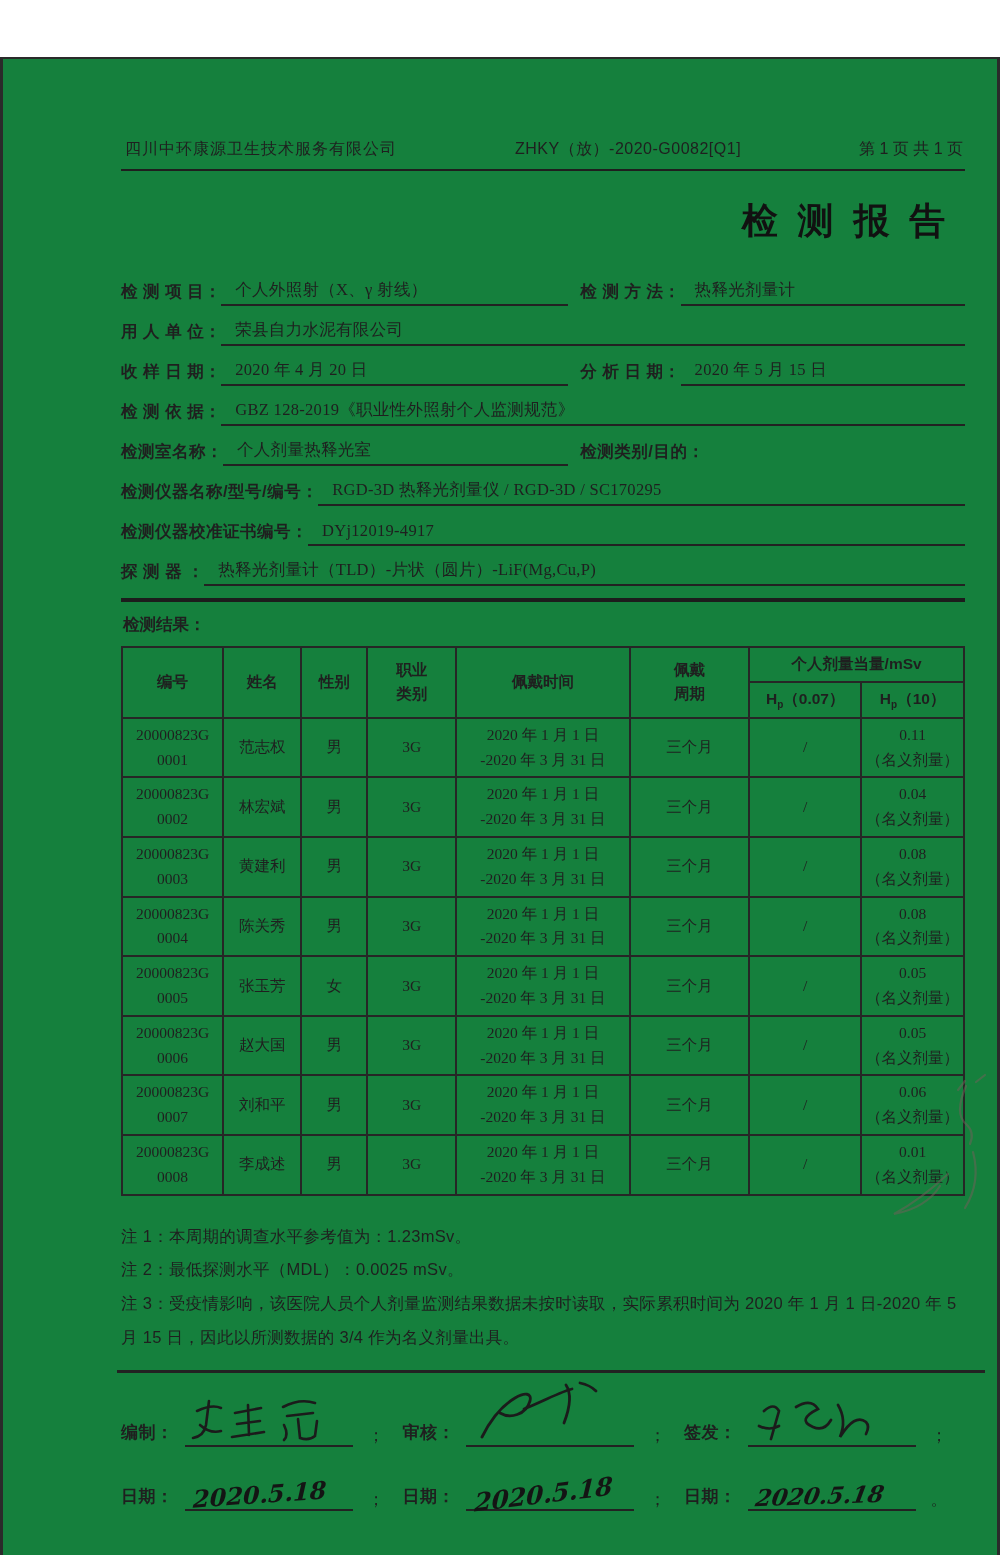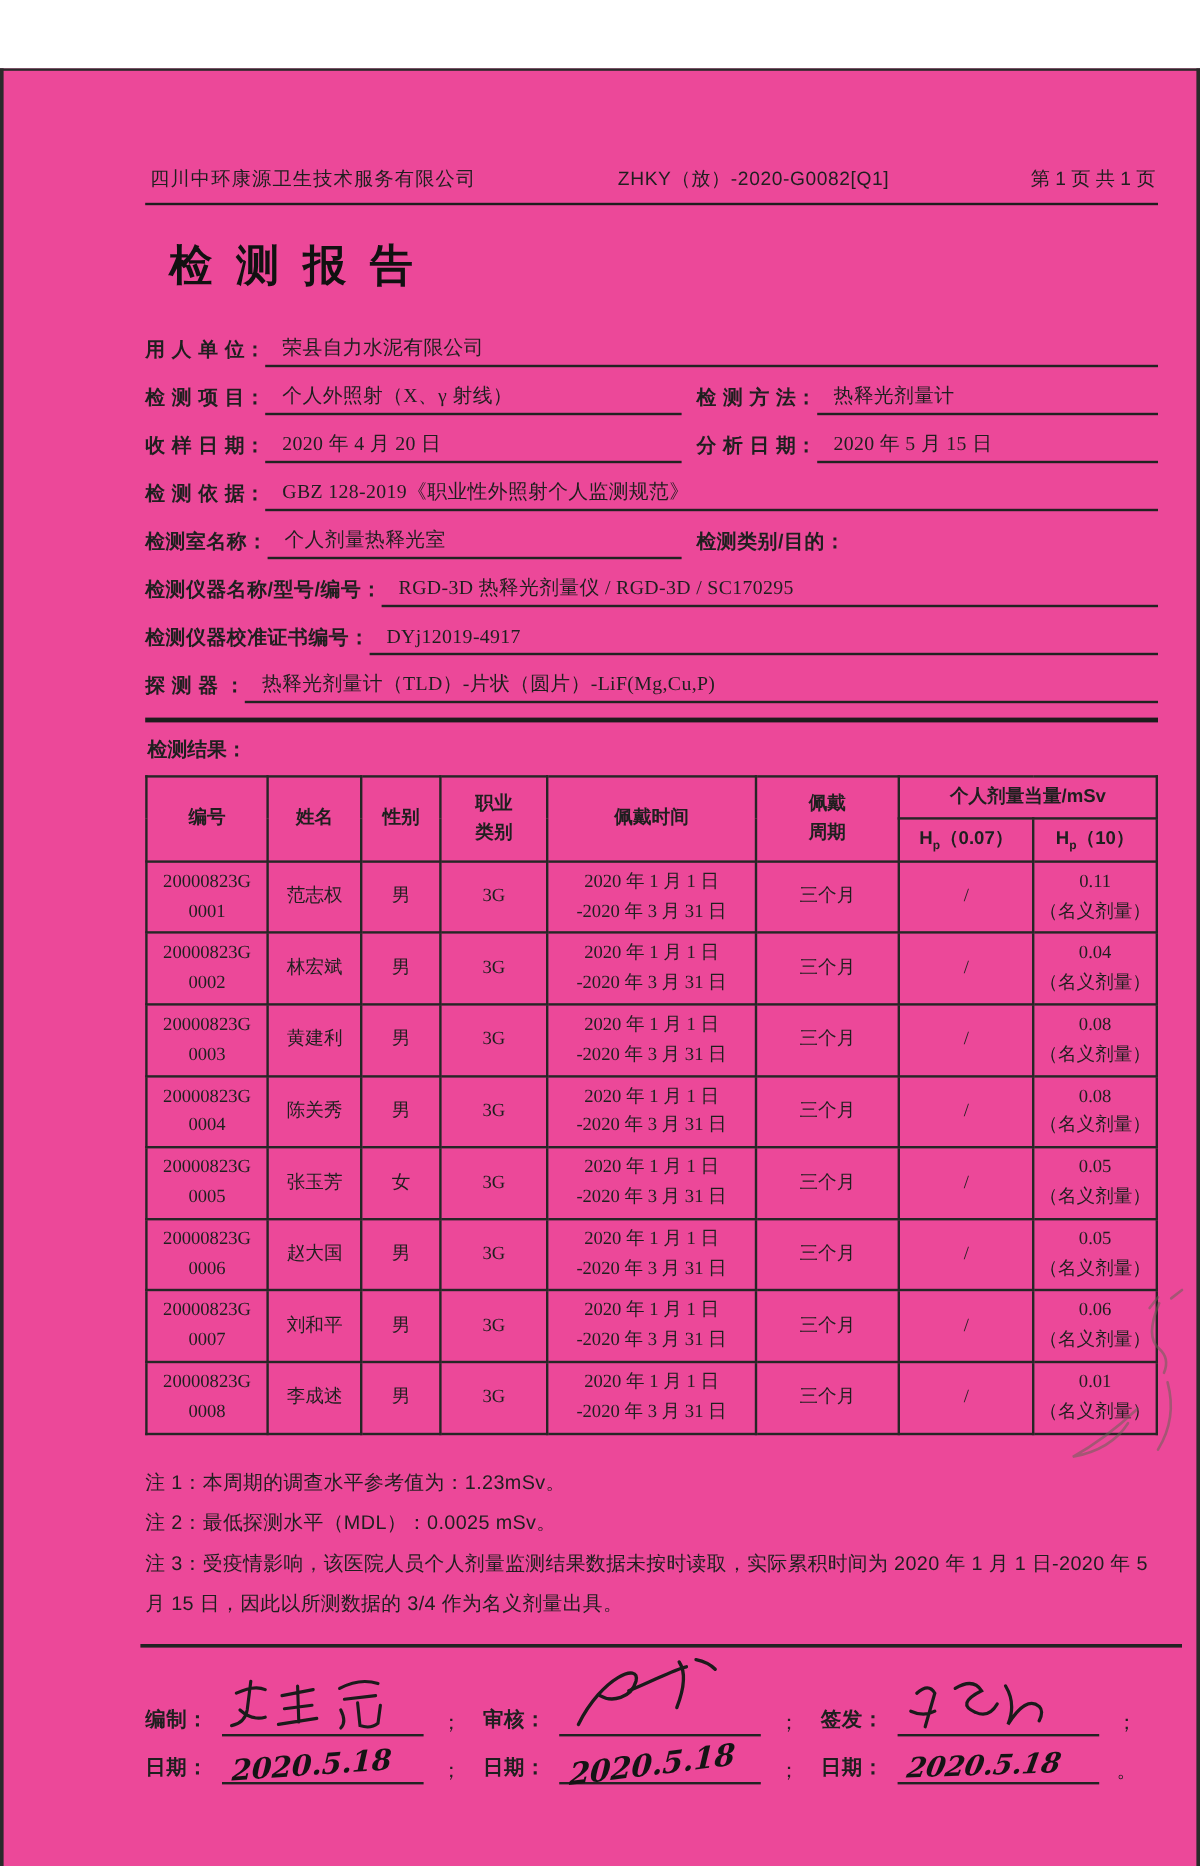--- a/index.html
+++ b/index.html
@@ -1,31 +1,31 @@
 <!DOCTYPE html>
 <html><head>
 <meta charset="utf-8">
 <style>
   html,body{margin:0;padding:0;background:#ffffff;}
   body{width:1000px;height:1557px;overflow:hidden;
        font-family:"Liberation Sans","DejaVu Sans",sans-serif;color:#1f1f1f;}
   .top-strip{height:57px;background:#ffffff;}
-  .page{position:relative;height:1498px;background:#ec4899;
+  .page{position:relative;height:1498px;background:#15803d;
         border-top:2px solid #2a2a2a;border-left:3px solid #2a2a2a;border-right:3px solid #2a2a2a;
         box-sizing:border-box;}
   .content{padding:52px 32px 0 118px;}
 
   
   .doc-header{display:flex;justify-content:space-between;align-items:baseline;
               border-bottom:2px solid #1e1e1e;padding:0 2px 9px 4px;font-size:16px;}
   .doc-header .company{letter-spacing:1px;}
   .doc-header .report-no{font-family:Liberation Sans, sans-serif;letter-spacing:.5px;margin-top:28px;}
 
   
-  .doc-title{margin-top:26px;text-align:left;font-size:36px;font-weight:700;
+  .doc-title{margin-top:26px;text-align:right;font-size:36px;font-weight:700;
              letter-spacing:.55em;padding-left:.55em;color:#111;}
 
   
   .fields{margin-top:20px;font-size:16.5px;}
   .frow{display:flex;align-items:flex-end;height:40px;}
   .flabel{font-weight:700;white-space:nowrap;padding-bottom:3px;letter-spacing:.5px;}
   .fval{flex:1;border-bottom:2px solid #222;padding:0 0 3px 14px;white-space:nowrap;
         font-family:"Liberation Serif","DejaVu Serif",serif;letter-spacing:.3px;}
   .fcol-l{flex:0 0 53%;display:flex;align-items:flex-end;}
   .fcol-r{flex:1;display:flex;align-items:flex-end;padding-left:12px;}
@@ -47,21 +47,21 @@
   .notes{margin-top:24px;font-size:16.5px;line-height:2.05;}
   .notes .note{letter-spacing:.3px;}
 
   .sig-sep{margin-top:15px;border:0;border-top:3px solid #222;margin-left:-4px;margin-right:-20px;}
 
   
   .signoff{display:flex;margin-top:14px;}
   .sig-block{flex:1;padding-right:18px;}
   .sig-row,.date-row{display:flex;align-items:flex-end;font-size:17px;font-weight:700;gap:11px;}
   .sig-row{height:60px;}
-  .date-row{height:40px;}
+  .date-row{height:64px;}
   .sig-line{position:relative;flex:0 0 168px;max-width:168px;border-bottom:2px solid #222;height:54px;}
   .date-row .sig-line{height:44px;}
   .sig-suffix{padding:0 0 0 4px;font-weight:400;}
   .sig-svg{position:absolute;left:2px;bottom:-6px;}
   .hand-date{position:absolute;left:8px;bottom:0;font-family:"DejaVu Serif","Liberation Serif",serif;
              font-style:italic;font-weight:600;font-size:24px;color:#141414;
              transform:rotate(-4deg) skewX(-6deg);white-space:nowrap;}
   .sig-block:nth-child(2) .hand-date{transform:rotate(-7deg) skewX(-10deg);font-size:25px;}
   .sig-block:nth-child(3) .hand-date{transform:rotate(-2deg) skewX(-12deg);font-size:23px;}
 
@@ -79,33 +79,33 @@
       <span class="company">四川中环康源卫生技术服务有限公司</span>
       <span class="report-no">ZHKY（放）-2020-G0082[Q1]</span>
       <span class="page-info">第 1 页 共 1 页</span>
     </div>
 
     <div class="doc-title">检测报告</div>
 
     <div class="fields">
 
       <div class="frow">
-        <span class="flabel">用 人 单 位：</span>
-        <span class="fval">荣县自力水泥有限公司</span>
-      </div>
-
-      <div class="frow">
         <div class="fcol-l">
           <span class="flabel">检 测 项 目：</span>
           <span class="fval">个人外照射（X、γ 射线）</span>
         </div>
         <div class="fcol-r">
           <span class="flabel">检 测 方 法：</span>
           <span class="fval">热释光剂量计</span>
         </div>
+      </div>
+
+      <div class="frow">
+        <span class="flabel">用 人 单 位：</span>
+        <span class="fval">荣县自力水泥有限公司</span>
       </div>
 
       <div class="frow">
         <div class="fcol-l">
           <span class="flabel">收 样 日 期：</span>
           <span class="fval">2020 年 4 月 20 日</span>
         </div>
         <div class="fcol-r">
           <span class="flabel">分 析 日 期：</span>
           <span class="fval">2020 年 5 月 15 日</span>

